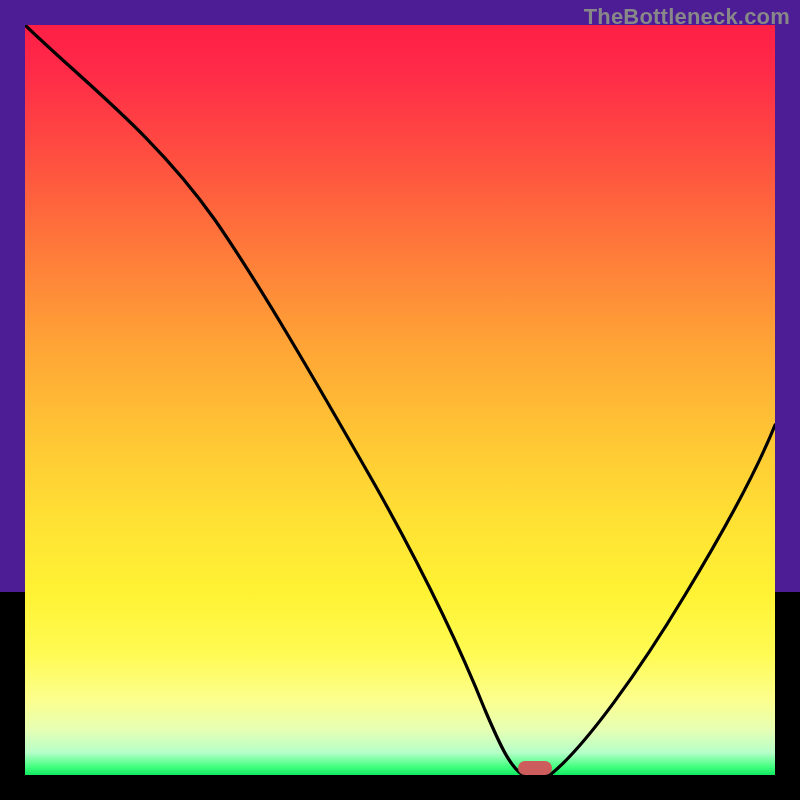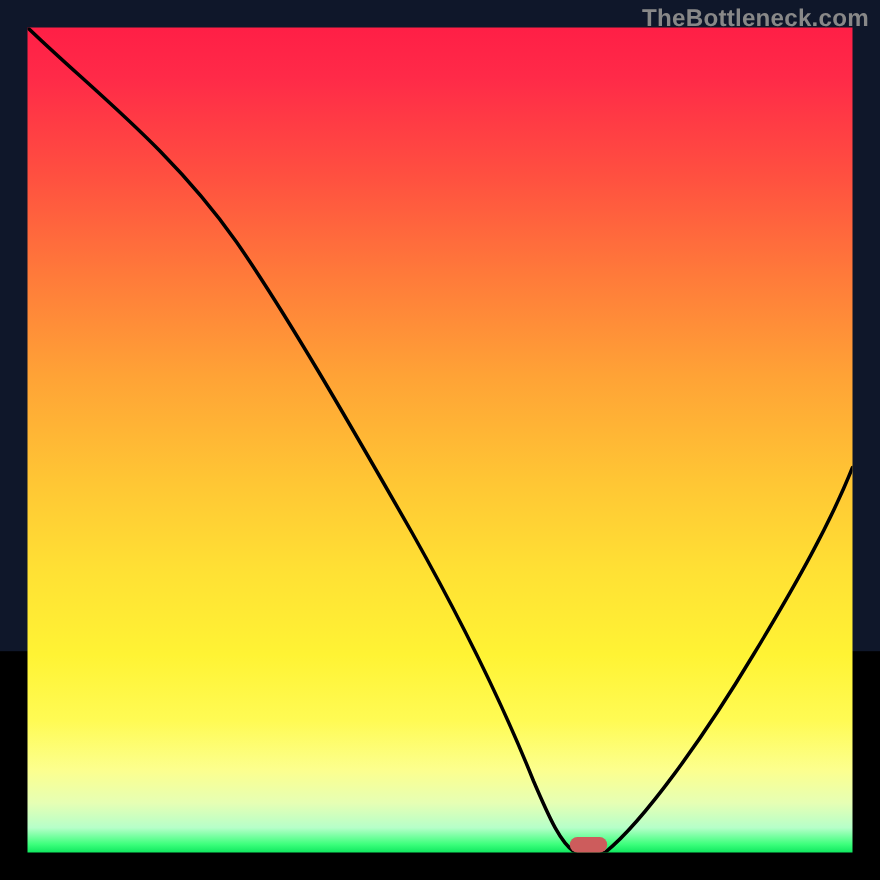--- a/index.html
+++ b/index.html
@@ -9,21 +9,21 @@
     height: 800px;
     background: #000;
     overflow: hidden;
   }
   .frame {
     position: absolute;
     left: 0;
     top: 0;
     width: 800px;
     height: 592px;
-    background: #0f172a;
+    background: #4c1d95;
   }
   .watermark {
     position: absolute;
     top: 4px;
     right: 10px;
     font-family: Arial, Helvetica, sans-serif;
     font-size: 22px;
     font-weight: 600;
     color: #888888;
     letter-spacing: 0.2px;

